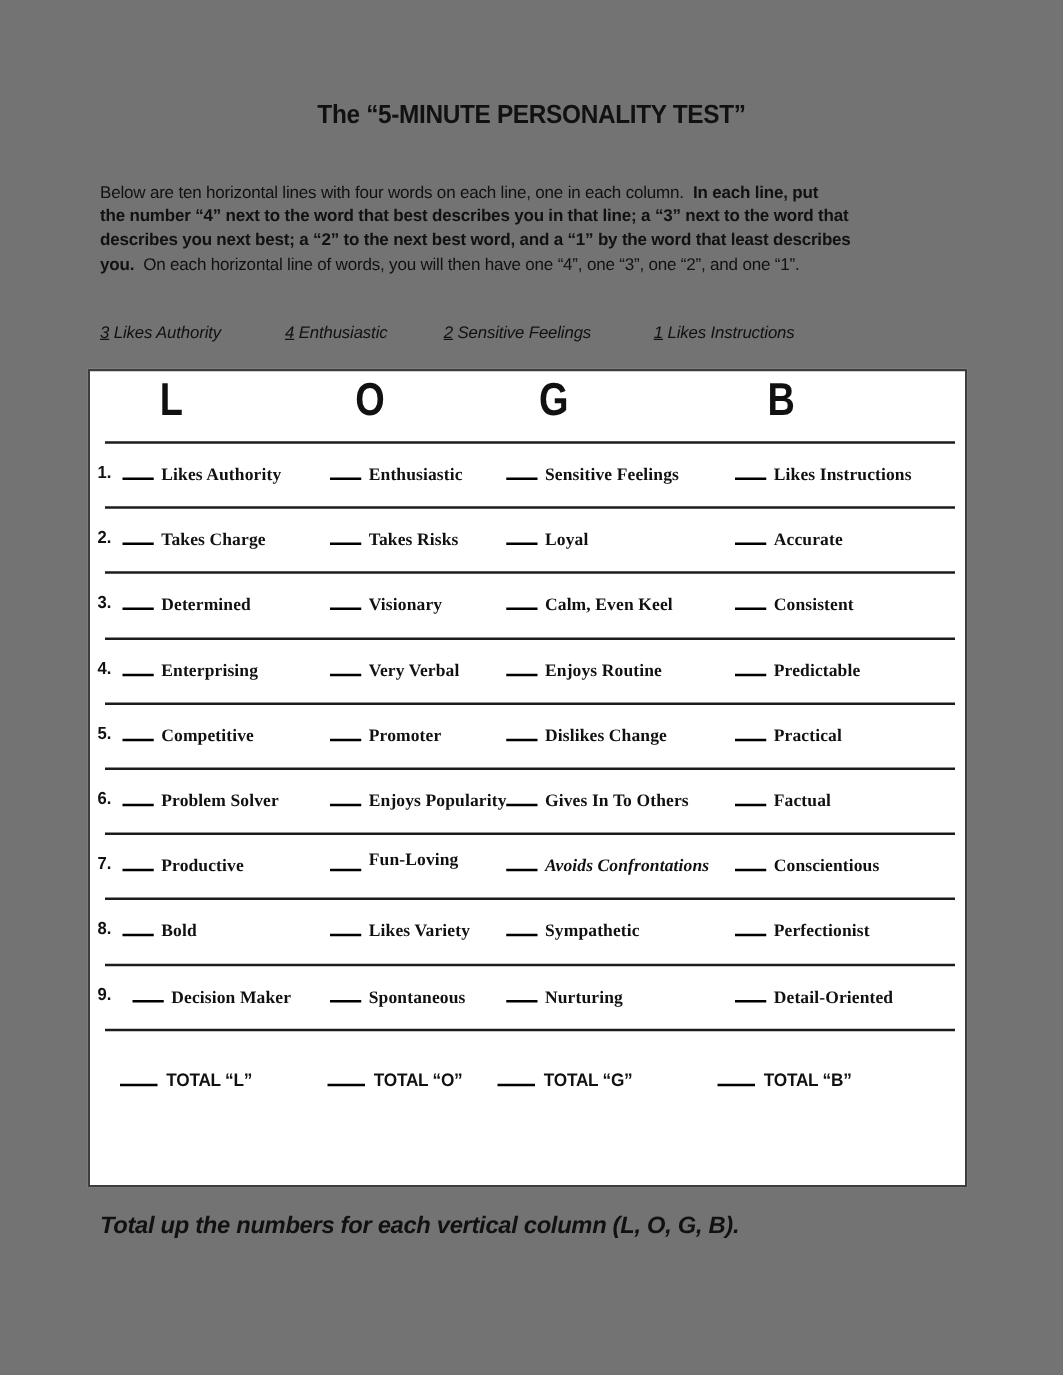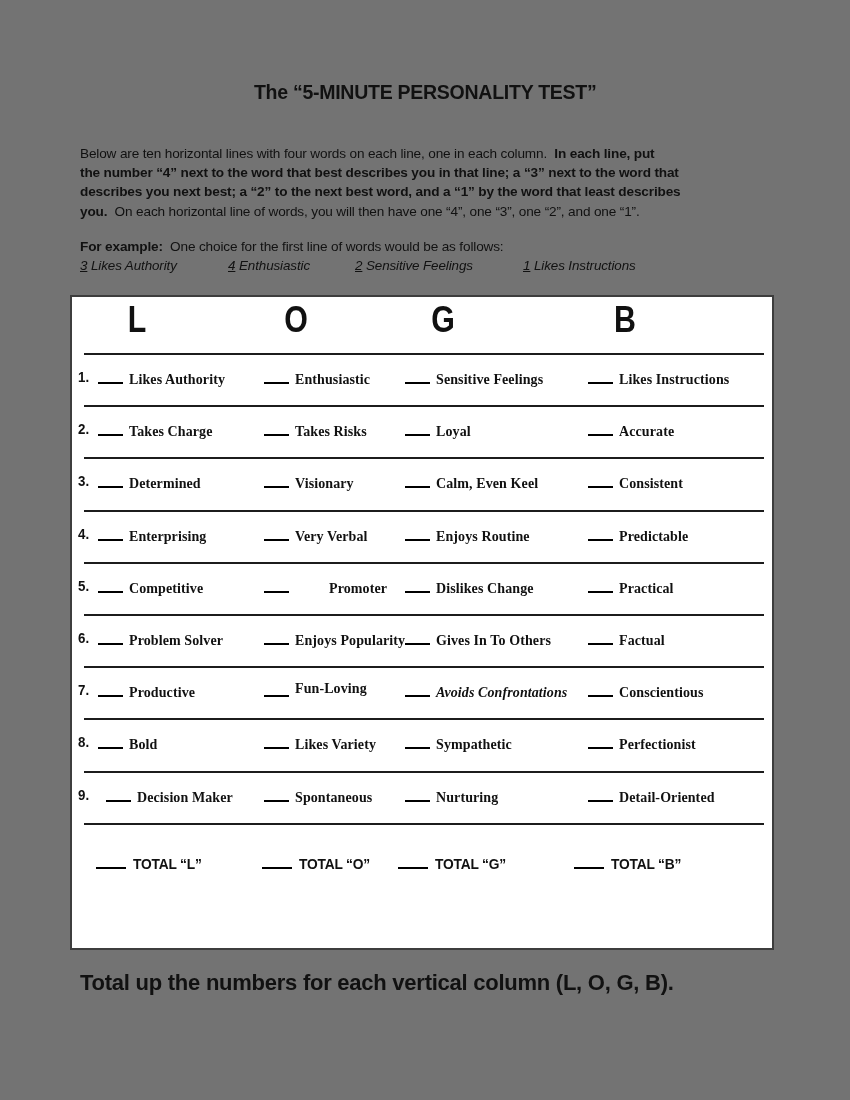--- a/index.html
+++ b/index.html
@@ -58,36 +58,36 @@
   .tcell{position:absolute;top:30px;display:flex;align-items:baseline;white-space:nowrap;}
   .tblank{
     display:inline-block;width:30px;height:14px;border-bottom:2.5px solid #000;
     margin-right:7px;flex:none;
   }
   .tlabel{
     font-size:14.5px;font-weight:bold;letter-spacing:-0.2px;
     transform:scaleX(.95);transform-origin:left;line-height:16px;
   }
   .footer{
-    position:absolute;left:80px;top:970px;font-size:22px;font-weight:bold;
+    position:absolute;left:80px;top:970px;font-size:19px;font-weight:bold;
     letter-spacing:-0.25px;
+    font-style:italic;
   }
 </style>
 </head>
 <body>
 
 <div class="page">
 
   <div class="title">
     <span class="title-inner">The “5-MINUTE PERSONALITY TEST”</span>
   </div>
 
   <div class="intro"><span>Below are ten horizontal lines with four words on each line, one in each column.  </span><span class="b">In each line, put</span><br><span class="b">the number “4” next to the word that best describes you in that line; a “3” next to the word that</span><br><span class="b">describes you next best; a “2” to the next best word, and a “1” by the word that least describes</span><br><span class="b">you.</span><span>  On each horizontal line of words, you will then have one “4”, one “3”, one “2”, and one “1”.</span></div>
 
-  <div class="example-intro"><span class="b">For example:</span><span>  One choice for the first line of words would be as follows:</span></div>
 
   <div class="example-items">
       <span class="example-item" style="left: 0px;"><span class="example-num">3</span><span>&nbsp;Likes Authority</span></span>
       <span class="example-item" style="left: 148px;"><span class="example-num">4</span><span>&nbsp;Enthusiastic</span></span>
       <span class="example-item" style="left: 275px;"><span class="example-num">2</span><span>&nbsp;Sensitive Feelings</span></span>
       <span class="example-item" style="left: 443px;"><span class="example-num">1</span><span>&nbsp;Likes Instructions</span></span>
     </div>
 
   <div class="test-box">
     <div class="box-header">
@@ -172,21 +172,21 @@
             <span class="blank"></span>
             <span class="word">Predictable</span>
           </span>
         </div>
         <div class="trow">
           <span class="row-num" style="left: 6px;">5.</span>
           <span class="cell" style="left: 26px;">
             <span class="blank"></span>
             <span class="word">Competitive</span>
           </span>
-          <span class="cell" style="left: 192px; gap: 34px;">
+          <span class="cell" style="left: 192px;">
             <span class="blank"></span>
             <span class="word">Promoter</span>
           </span>
           <span class="cell" style="left: 333px;">
             <span class="blank"></span>
             <span class="word">Dislikes Change</span>
           </span>
           <span class="cell" style="left: 516px;">
             <span class="blank"></span>
             <span class="word">Practical</span>

